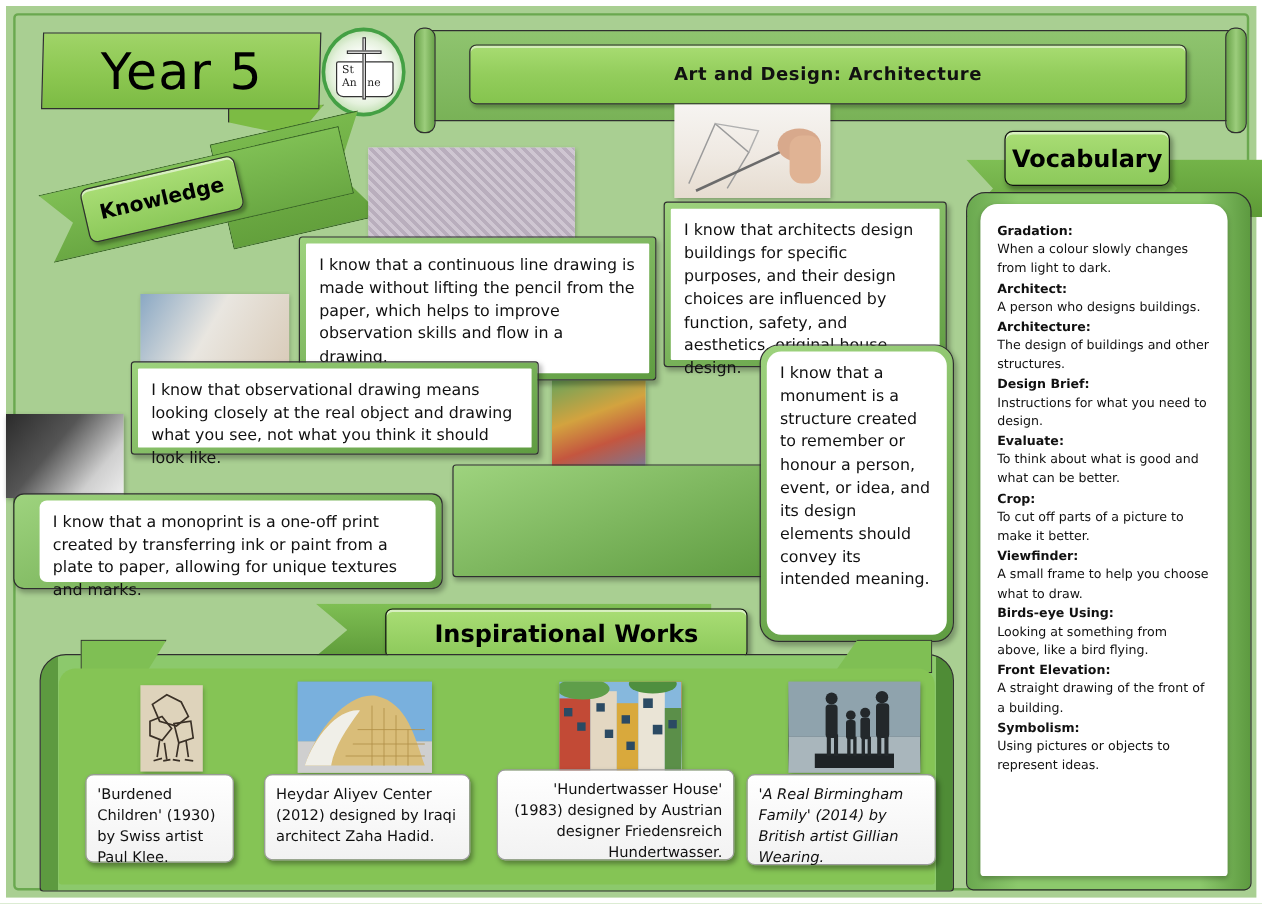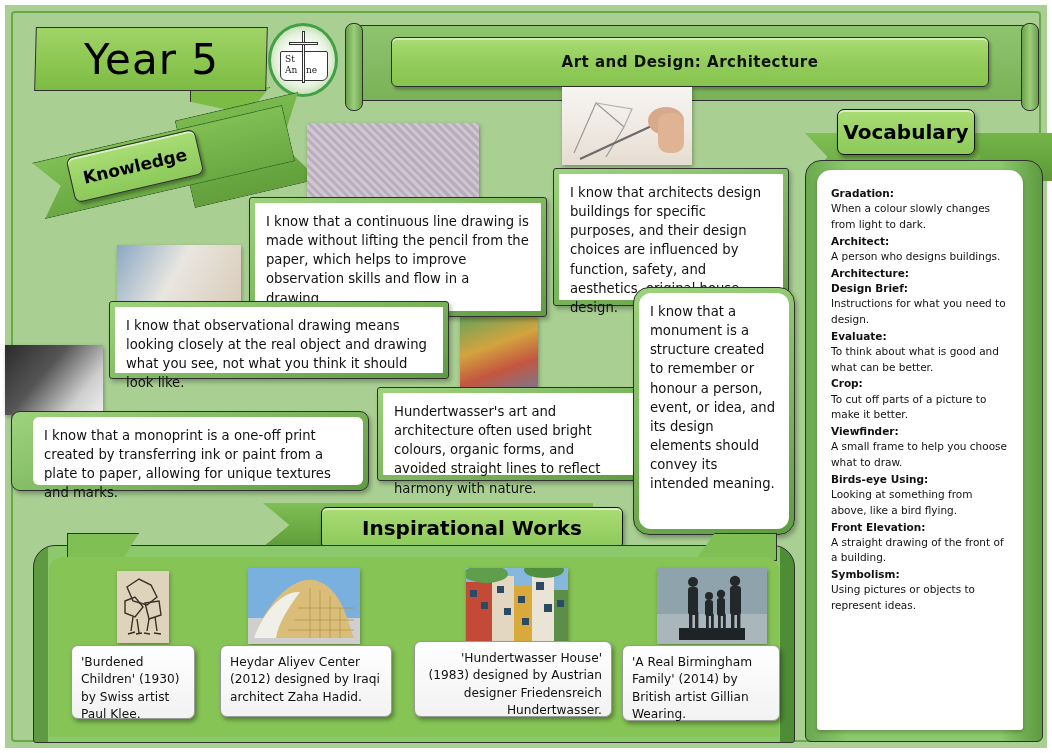--- a/index.html
+++ b/index.html
@@ -305,21 +305,20 @@
     <div class="bub-inner sq">I know that observational drawing means looking closely at the real object and drawing what you see, not what you think it should look like.</div>
   </div>
 
   <div class="bub-wrap" style="left:6px;top:406px;width:358px;height:80px;">
     <div class="bub-shell" style="border-radius:9px;"></div>
     <div class="bub-inner" style="border-radius:6px;margin-left:16px;">I know that a monoprint is a one-off print created by transferring ink or paint from a plate to paper, allowing for unique textures and marks.</div>
   </div>
 
   <div class="bub-wrap" style="left:372px;top:382px;width:266px;height:94px;">
     <div class="bub-shell sq"></div>
-    <div class="bub-inner sq">Hundertwasser's art and architecture often used bright colours, organic forms, and avoided straight lines to reflect harmony with nature.</div>
   </div>
 
   <div class="bub-wrap" style="left:628px;top:282px;width:162px;height:248px;">
     <div class="bub-shell" style="border-radius:16px;"></div>
     <div class="bub-inner" style="border-radius:12px;">I know that a monument is a structure created to remember or honour a person, event, or idea, and its design elements should convey its intended meaning.</div>
   </div>
 
   <div class="vocab-ribbon"></div>
   <div class="vocab-ribbon-r"></div>
   <div class="vocab-outer"></div>
@@ -330,20 +329,21 @@
     <div>
       <div class="vocab-term">Gradation:</div>
       <div class="vocab-def">When a colour slowly changes from light to dark.</div>
     </div>
     <div>
       <div class="vocab-term">Architect:</div>
       <div class="vocab-def">A person who designs buildings.</div>
     </div>
     <div>
       <div class="vocab-term">Architecture:</div>
+      <div class="vocab-def">The design of buildings and other structures.</div>
     </div>
     <div>
       <div class="vocab-term">Design Brief:</div>
       <div class="vocab-def">Instructions for what you need to design.</div>
     </div>
     <div>
       <div class="vocab-term">Evaluate:</div>
       <div class="vocab-def">To think about what is good and what can be better.</div>
     </div>
     <div>
@@ -456,17 +456,17 @@
 
   <div class="cap" style="left:66px;top:640px;width:124px;height:74px;">
     <span>'Burdened Children' (1930) by Swiss artist Paul Klee.</span>
   </div>
   <div class="cap" style="left:215px;top:640px;width:172px;height:72px;">
     <span>Heydar Aliyev Center (2012) designed by Iraqi architect Zaha Hadid.</span>
   </div>
   <div class="cap" style="left:409px;top:636px;width:198px;height:76px;text-align:right;">
     <span>'Hundertwasser House' (1983) designed by Austrian designer Friedensreich Hundertwasser.</span>
   </div>
-  <div class="cap" style="left:617px;top:640px;width:158px;height:76px;">
+  <div class="cap" style="left:617px;top:640px;width:158px;height:76px;font-style:italic;">
     <span>'A Real Birmingham Family' (2014) by British artist Gillian Wearing.</span>
   </div>
 
 </div>
 
 </body></html>

